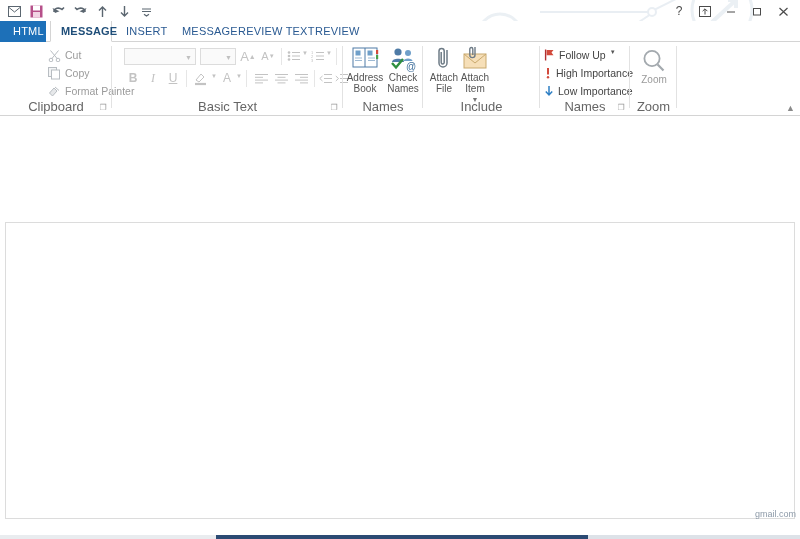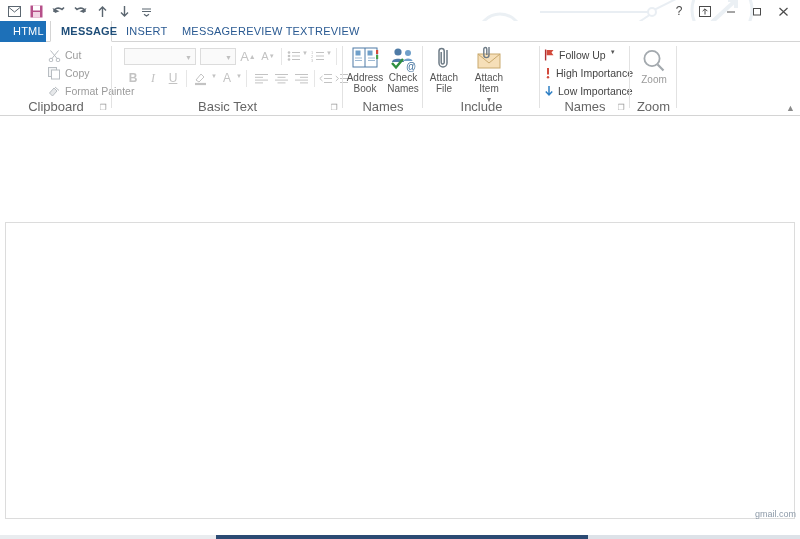--- a/index.html
+++ b/index.html
@@ -395,21 +395,21 @@
 
     <div class="group" style="left:423px; width:117px;">
       <div class="btn-big" style="left:4px; top:4px; width:34px;">
         <span class="ico">
           <svg width="26" height="26" viewBox="0 0 26 26">
             <path d="M16 4 V17 a4 4 0 0 1 -8 0 V5 a2.6 2.6 0 0 1 5.2 0 V16.5 a1.5 1.5 0 0 1 -3 0 V6" fill="none" stroke="#6e7b86" stroke-width="1.5"></path>
           </svg>
         </span>
         <span>Attach File</span>
       </div>
-      <div class="btn-big" style="left:48px; top:4px; width:36px;justify-content:space-between;">
+      <div class="btn-big" style="left:34px; top:4px; width:36px;justify-content:space-between;">
         <span class="ico">
           <svg width="28" height="26" viewBox="0 0 28 26">
             <rect x="3" y="8" width="22" height="14" fill="#f6dfb8" stroke="#c9a96e"></rect>
             <path d="M3 8 L14 17 L25 8" fill="none" stroke="#c9a96e"></path>
             <path d="M14 1 V9 a2.6 2.6 0 0 1 -5.2 0 V3 a1.5 1.5 0 0 1 3 0 V9" fill="none" stroke="#6e7b86" stroke-width="1.4"></path>
           </svg>
         </span>
         <span>Attach Item</span>
         <span style="font-size:7px; color:#777;">▼</span>
       </div>

